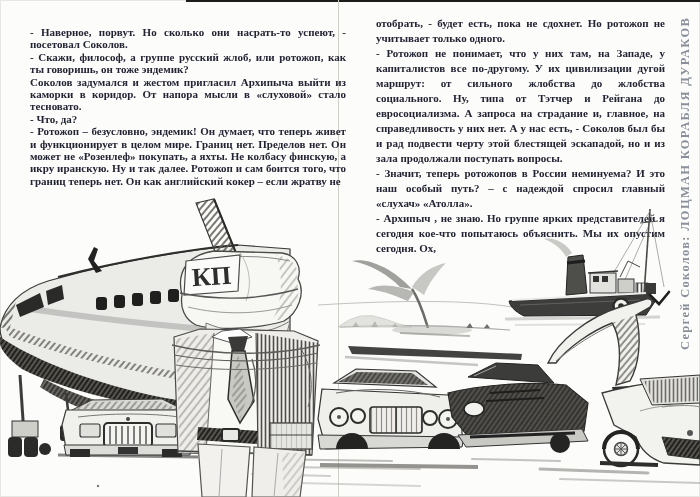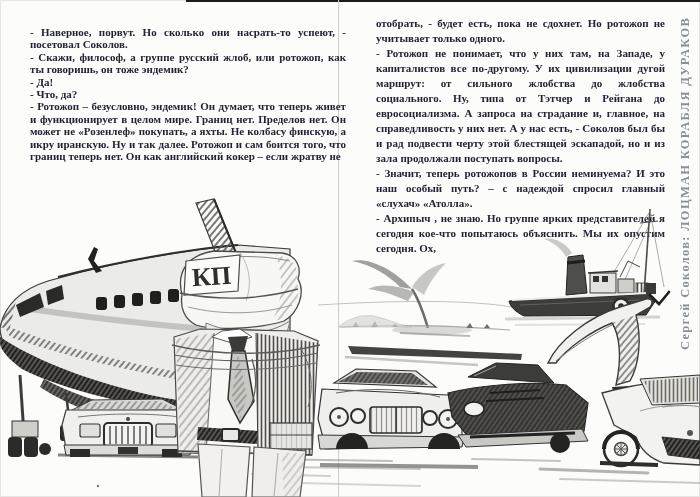--- a/index.html
+++ b/index.html
@@ -26,21 +26,21 @@
 </head>
 <body>
 
 <div>
   <div class="top-edge"></div>
   <div class="spine"></div>
 
   <section class="col col-left">
     <p>- Наверное, порвут. Но сколько они насрать-то успеют, - посетовал Соколов.</p>
     <p>- Скажи, философ, а группе русский жлоб, или ротожоп, как ты говоришь, он тоже эндемик?</p>
-    <p>- Да!</p>
+    <p>Соколов задумался и жестом пригласил Архипыча выйти из каморки в коридор. От напора мысли в «слуховой» стало тесновато.</p>
     <p>- Что, да?</p>
     <p>- Ротожоп – безусловно, эндемик! Он думает, что теперь живет и функционирует в целом мире. Границ нет. Пределов нет. Он может не «Розенлеф» покупать, а яхты. Не колбасу финскую, а икру иранскую. Ну и так далее. Ротожоп и сам боится того, что границ теперь нет. Он как английский кокер – если жратву не</p>
   </section>
 
   <section class="col col-right">
     <p>отобрать, - будет есть, пока не сдохнет. Но ротожоп не учитывает только одного.</p>
     <p>- Ротожоп не понимает, что у них там, на Западе, у капиталистов все по-другому. У их цивилизации дугой маршрут: от сильного жлобства до жлобства социального. Ну, типа от Тэтчер и Рейгана до евросоциализма. А запроса на страдание и, главное, на справедливость у них нет. А у нас есть, - Соколов был бы и рад подвести черту этой блестящей эскападой, но и из зала продолжали поступать вопросы.</p>
     <p>- Значит, теперь ротожопов в России неминуема? И это наш особый путь? – с надеждой спросил главный «слухач» «Атолла».</p>
     <p>- Архипыч , не знаю. Но группе ярких представителей я сегодня кое-что попытаюсь объяснить. Мы их опустим сегодня. Ох,</p>
   </section>

